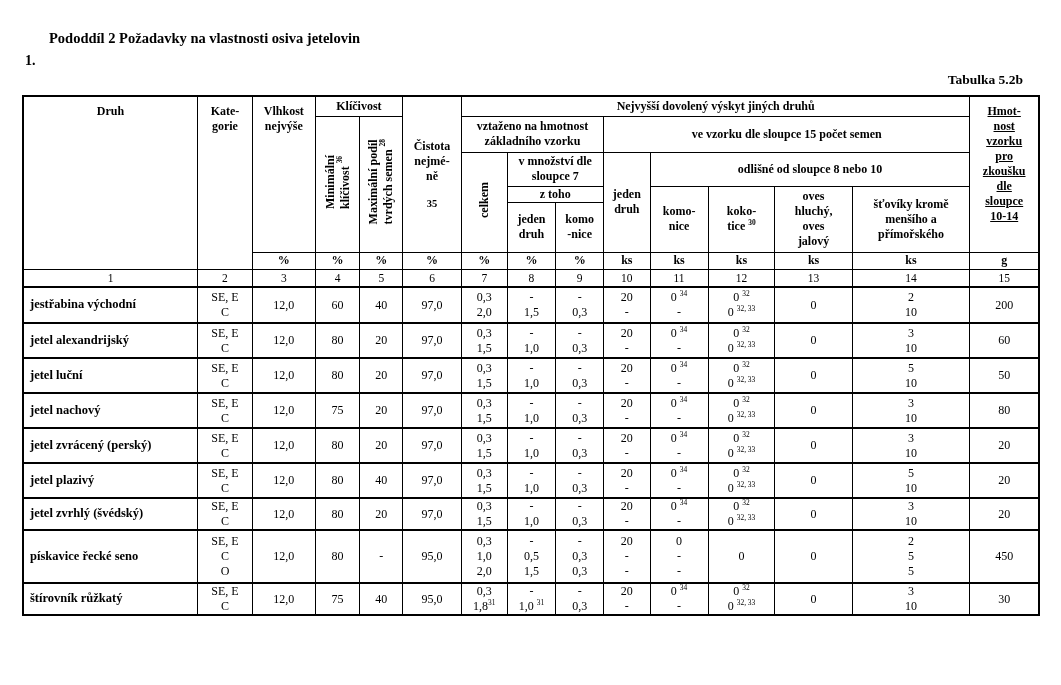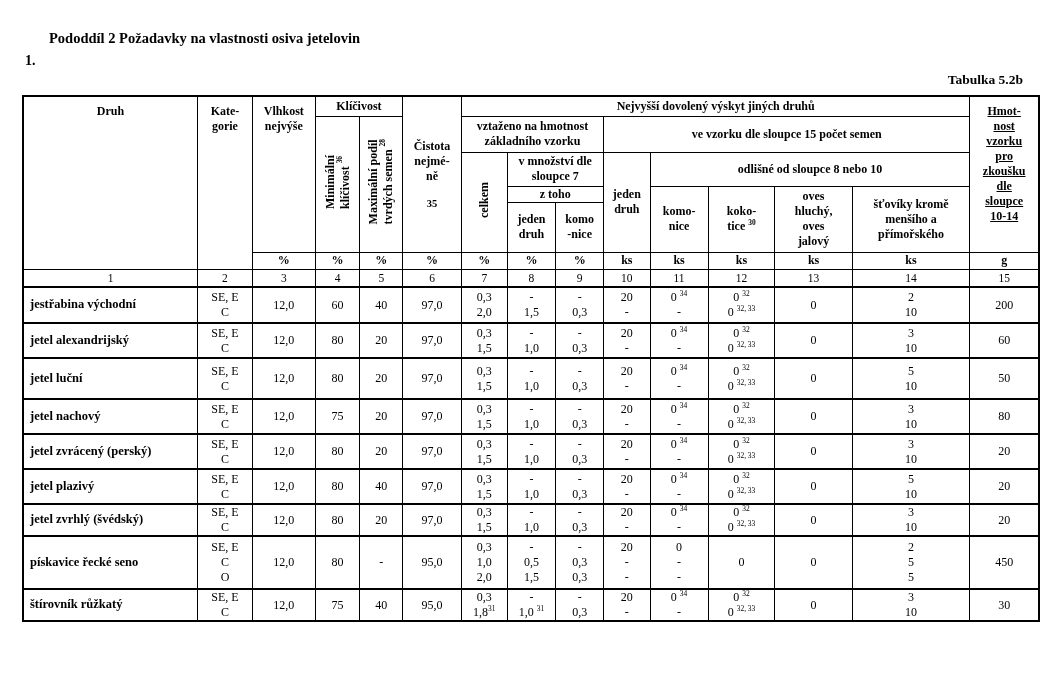--- a/index.html
+++ b/index.html
@@ -156,21 +156,21 @@
         <td>0,3<br>1,5</td>
         <td>-<br>1,0</td>
         <td>-<br>0,3</td>
         <td>20<br>-</td>
         <td>0 <sup>34</sup><br>-</td>
         <td>0 <sup>32</sup><br>0 <sup>32, 33</sup></td>
         <td>0</td>
         <td>3<br>10</td>
         <td>60</td>
       </tr>
-      <tr class="data-row" style="height: 41px; border-radius: 13px;">
+      <tr class="data-row" style="height: 35px; border-radius: 13px;">
         <td class="species">jetel luční</td>
         <td>SE, E<br>C</td>
         <td>12,0</td>
         <td>80</td>
         <td>20</td>
         <td>97,0</td>
         <td>0,3<br>1,5</td>
         <td>-<br>1,0</td>
         <td>-<br>0,3</td>
         <td>20<br>-</td>

